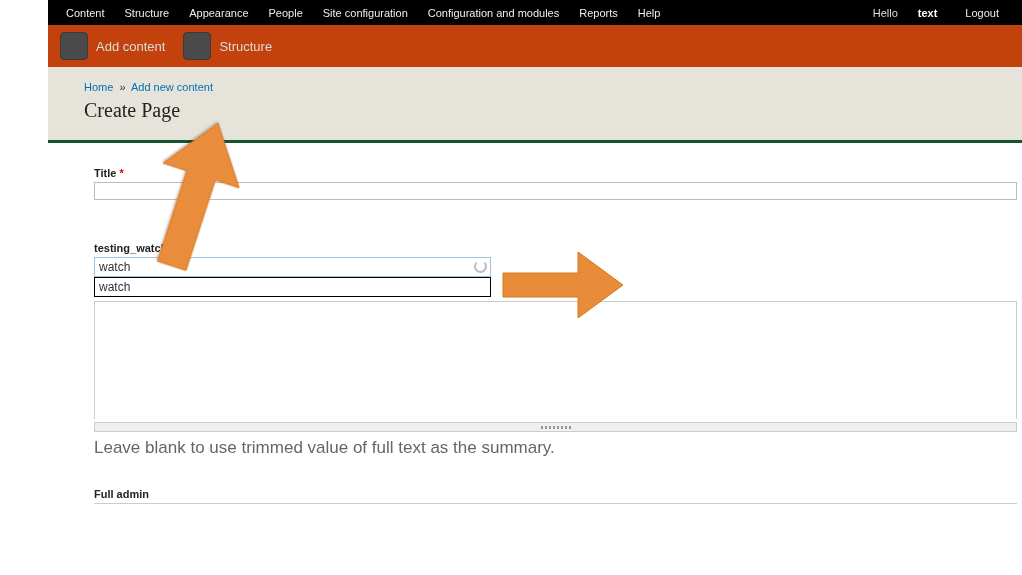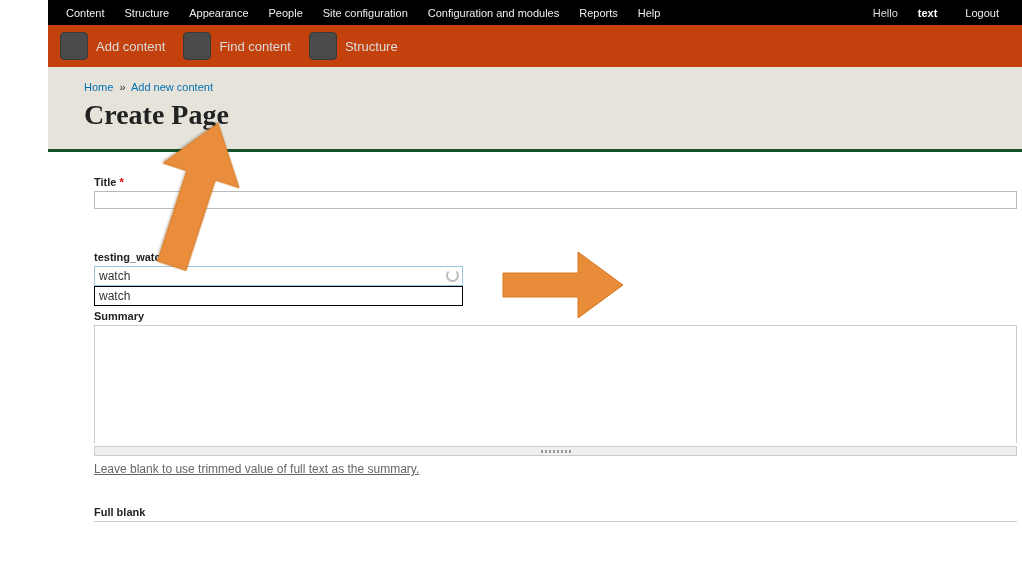--- a/index.html
+++ b/index.html
@@ -117,23 +117,23 @@
     padding: 14px 36px 18px 36px;
   }
   .breadcrumb {
     font-size: 11px;
     color: #0071B3;
     margin-bottom: 6px;
   }
   .breadcrumb a { color: #0071B3; text-decoration: none; cursor: pointer; }
   .breadcrumb .sep { color: #333; margin: 0 3px; }
   .page-title {
-    font-size: 28px;
+    font-size: 20px;
     color: #222;
-    font-weight: bold;
+    font-weight: normal;
     font-family: Georgia, serif;
   }
 
   
   .main {
     padding: 24px 36px 60px 46px;
   }
   .form-item { margin-bottom: 24px; position: relative; }
   .form-label {
     font-weight: bold;
@@ -145,21 +145,21 @@
   .req { color: #d00; }
   .text-input {
     width: 100%;
     max-width: 932px;
     padding: 2px 4px;
     font-size: 12px;
     border: 1px solid #bbb;
     background: #fff;
     height: 18px;
   }
-  .autocomplete-wrap { width: 369px; position: relative; text-decoration: underline; }
+  .autocomplete-wrap { width: 397px; position: relative; text-decoration: underline; }
   .autocomplete-input {
     width: 100%;
     padding: 2px 22px 2px 4px;
     font-size: 12px;
     border: 1px solid #9cc6de;
     background: #fff;
     height: 20px;
     color: #333;
   }
   .ac-throbber {
@@ -204,23 +204,22 @@
     align-items: center;
     justify-content: center;
     cursor: ns-resize;
   }
   .grippie .dots {
     width: 30px; height: 3px;
     background: repeating-linear-gradient(90deg, #999 0 2px, transparent 2px 4px);
   }
   .description {
     color: #666;
-    font-size: 12px;
+    font-size: 17px;
     margin-top: 6px;
-    text-decoration: underline;
   }
   .textarea-border {
     width: 100%;
     max-width: 932px;
     height: 2px;
     border-top: 1px solid #ccc;
   }
 
   
   .arrow-svg { position: absolute; pointer-events: none; }
@@ -255,24 +254,20 @@
       </div>
     </div>
 
     <div class="shortcutbar">
       <div class="sc-item">
         <div class="sc-icon"></div>
         <span class="sc-label">Add content</span>
       </div>
       <div class="sc-item">
         <div class="sc-icon"></div>
-        <span class="sc-label">Find content</span>
-      </div>
-      <div class="sc-item">
-        <div class="sc-icon"></div>
         <span class="sc-label">Structure</span>
       </div>
     </div>
 
     <div class="header-region">
       <div class="breadcrumb">
         <a>Home</a>
         <span class="sep">»</span>
         <a>Add new content</a>
       </div>
@@ -294,30 +289,29 @@
         <div class="autocomplete-wrap">
           <input type="text" class="autocomplete-input" value="watch" style="">
           <div class="ac-throbber"></div>
           <div class="ac-dropdown">
             <div class="ac-option">watch</div>
           </div>
         </div>
       </div>
 
       <div class="form-item">
-        <label class="form-label">Summary</label>
         <textarea class="textarea" style=""></textarea>
         <div class="grippie">
             <div class="dots"></div>
           </div>
         <div class="description">Leave blank to use trimmed value of full text as the summary.</div>
       </div>
 
       <div class="form-item" style="margin-top:30px;">
-        <label class="form-label">Full blank</label>
+        <label class="form-label">Full admin</label>
         <div class="textarea-border"></div>
       </div>
 
     </div>
 
     <svg class="arrow-svg" style="left:50px; top:95px;" width="200" height="190">
       <defs>
         <filter id="s1" x="-20%" y="-20%" width="140%" height="140%">
           <feDropShadow dx="1" dy="1" stdDeviation="1" flood-opacity="0.3"></feDropShadow>
         </filter>

